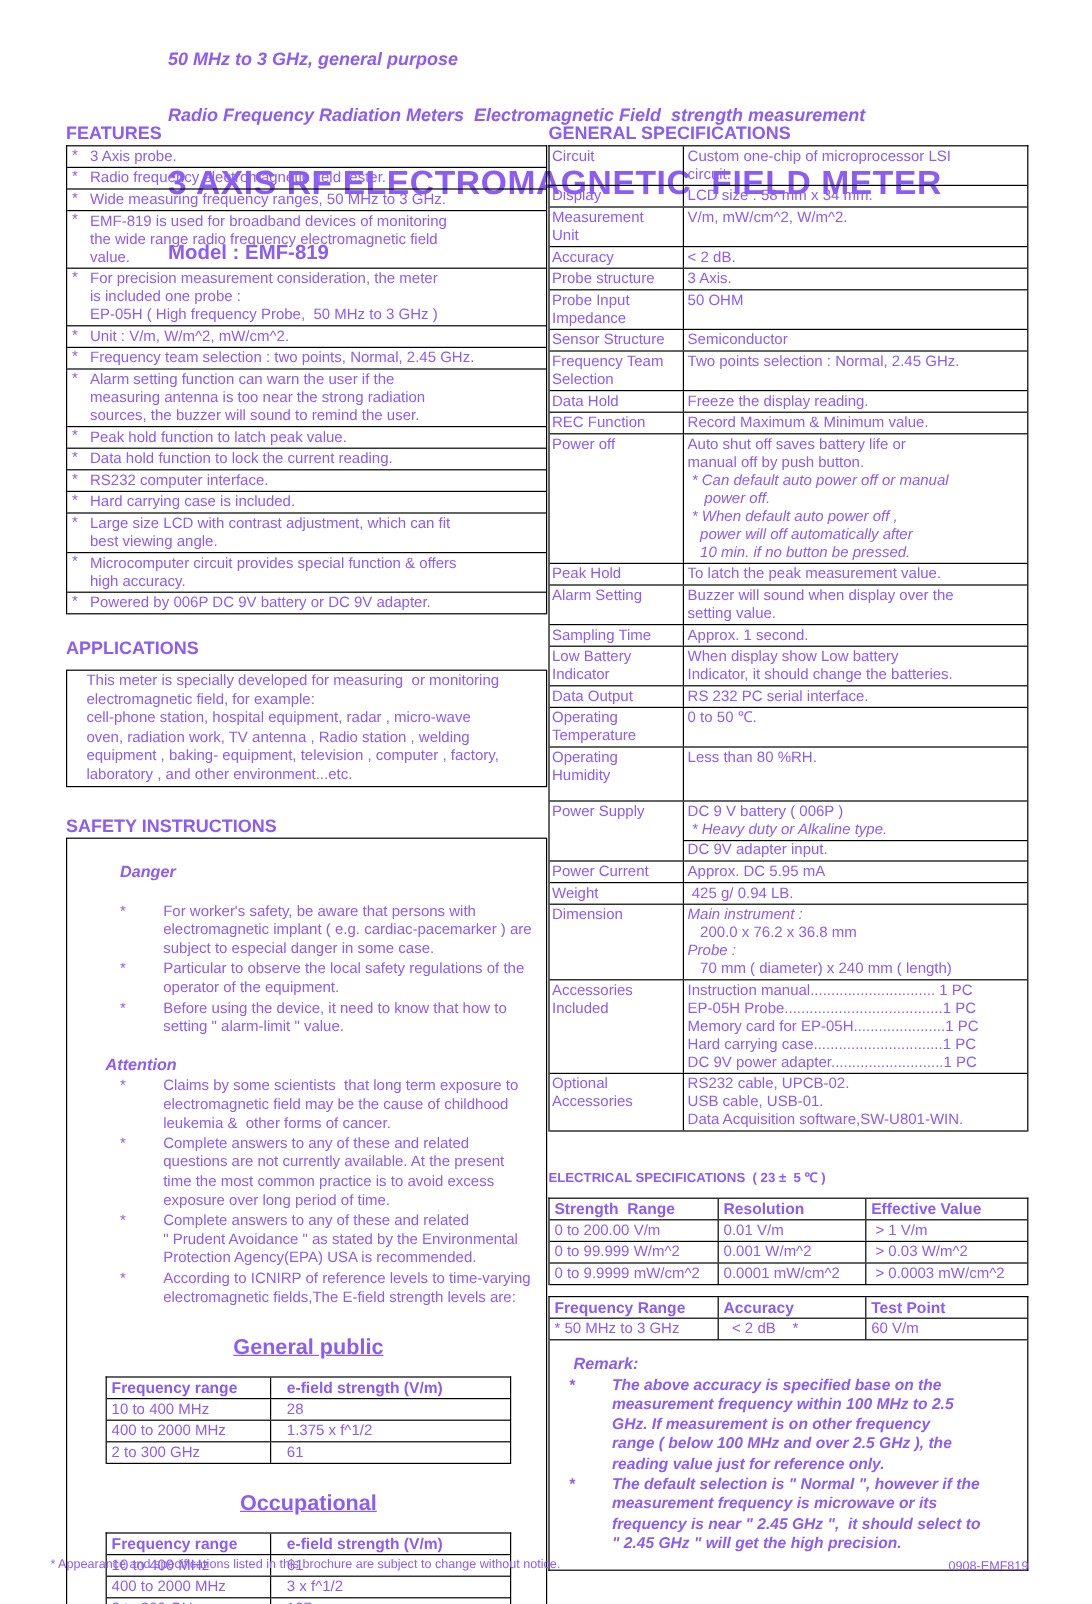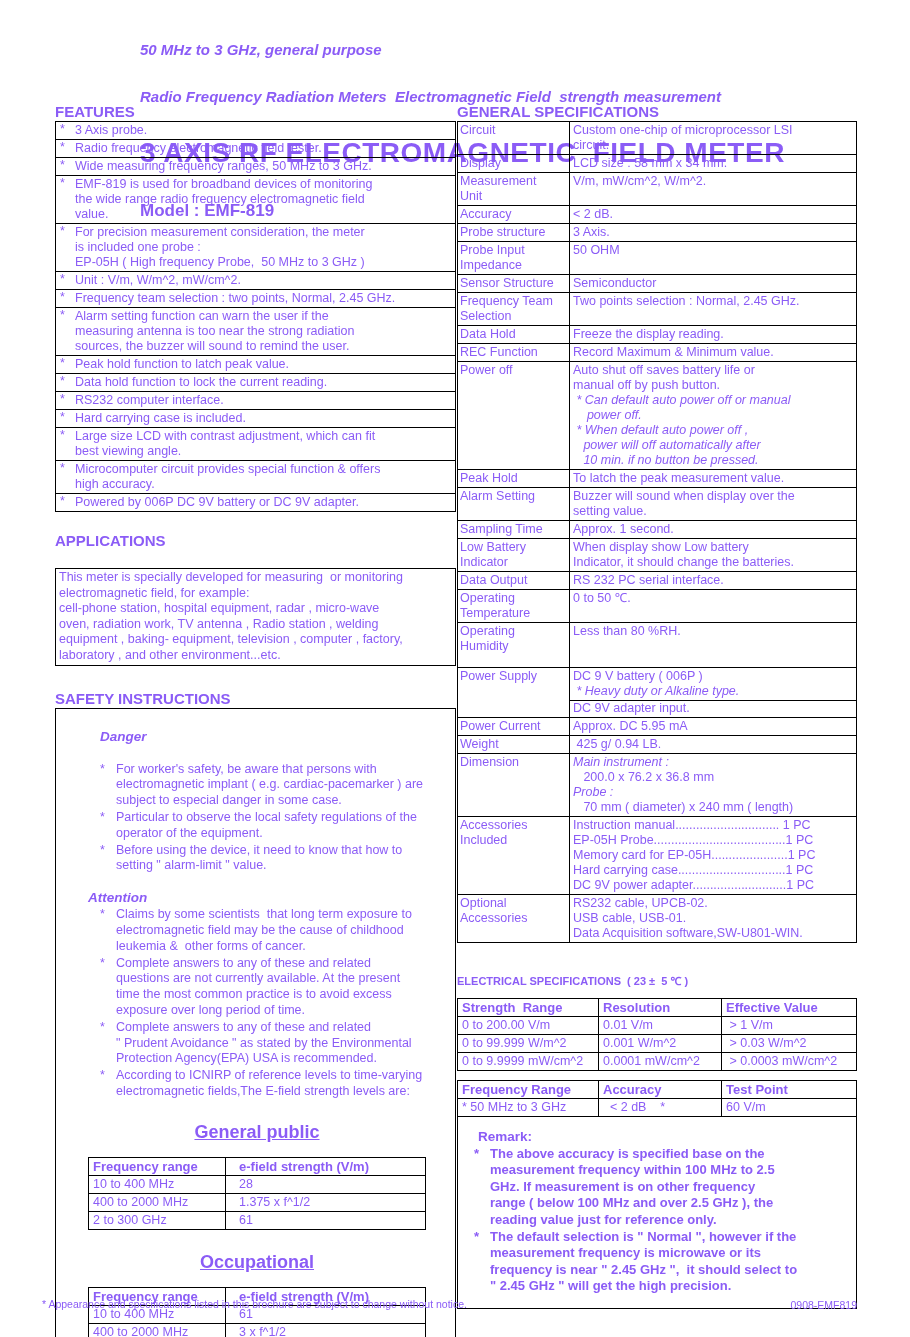--- a/index.html
+++ b/index.html
@@ -20,29 +20,29 @@
   .col-right { position:absolute; left:457px; top:103px; width:400px; }
   .sect-h { font-size:15px; font-weight:bold; margin:0 0 1px 0; }
 
   
   .feat-table { border:1px solid #000; border-bottom:none; }
   .feat-row { position:relative; border-bottom:1px solid #000; padding:1px 3px 1px 19px; line-height:15px; min-height:15px; }
   .feat-row .star { position:absolute; left:4px; top:0; }
   .feat-row .txt { white-space:pre-wrap; display:block; }
 
   
-  .app-box { border:1px solid #000; padding:1px 3px; line-height:15.6px; white-space:pre-wrap; margin-top:19px; }
+  .app-box { border:1px solid #000; padding:1px 16px; line-height:15.6px; white-space:pre-wrap; margin-top:9px; }
 
   
   .safety-box { border:1px solid #000; margin-top:1px; padding:20px 8px 10px 30px; min-height:590px; box-sizing:border-box; }
   .sub-h { font-size:13.5px; font-weight:bold; font-style:italic; margin:0 0 18px 14px; }
   .sub-h.attn { margin:16px 0 2px 2px; }
   .bullet { position:relative; padding-left:16px; line-height:15.8px; margin:0 0 1px 14px; }
   .bullet .star { position:absolute; left:0; top:0; }
-  .bullet .btxt { white-space:pre-wrap; display:block; }
+  .bullet .btxt { white-space:pre-wrap; display:block;margin-left:20px; }
 
   
   .tbl { border:1px solid #000; border-bottom:none; background:#fff; }
   .trow { display:flex; border-bottom:1px solid #000; }
   .tcell { padding:1px 4px; line-height:15px; white-space:pre-wrap; }
   .th { font-weight:bold; font-size:13px; }
   .c2 { width:336px; margin-left:2px; }
   .c2 .tcell:nth-child(1){ width:128px; border-right:1px solid #000; }
   .c2 .tcell:nth-child(2){ flex:1; padding-left:13px; }
   .c3 .tcell:nth-child(1){ width:132px; border-right:1px solid #000; }
@@ -56,21 +56,21 @@
   .gs-row:nth-child(18){ min-height:44px; }
   .gs-label { width:107px; border-right:1px solid #000; padding:1px 2px; line-height:15px; white-space:pre-line; flex-shrink:0; }
   .gs-val { flex:1; padding:1px 3px; }
   .gs-line { line-height:15px; white-space:pre-wrap; }
   .gs-line.i { font-style:italic; }
   .gs-line.sep { border-top:1px solid #000; margin:1px -3px 0; padding:0 3px; }
 
   
   .elec-h { font-size:11px; font-weight:bold; margin:30px 0 10px 0; white-space:pre; }
   .gap-sm { height:9px; }
-  .remark-box { border:1px solid #000; border-top:none; padding:12px 6px 12px 14px; font-weight:bold; font-size:13px; }
+  .remark-box { border:1px solid #000; border-top:none; padding:12px 6px 12px 14px; font-weight:bold; font-style:italic; font-size:13px; }
   .remark-box .bullet { margin-left:2px; line-height:16.4px; }
   .remark-h { font-size:13.5px; margin:0 0 2px 6px; }
 
   
   .foot-l { position:absolute; left:42px; top:1298px; font-size:10.5px; }
   .foot-r { position:absolute; right:53px; top:1299px; font-size:10.5px; }
 </style>
 </head>
 <body>
 

